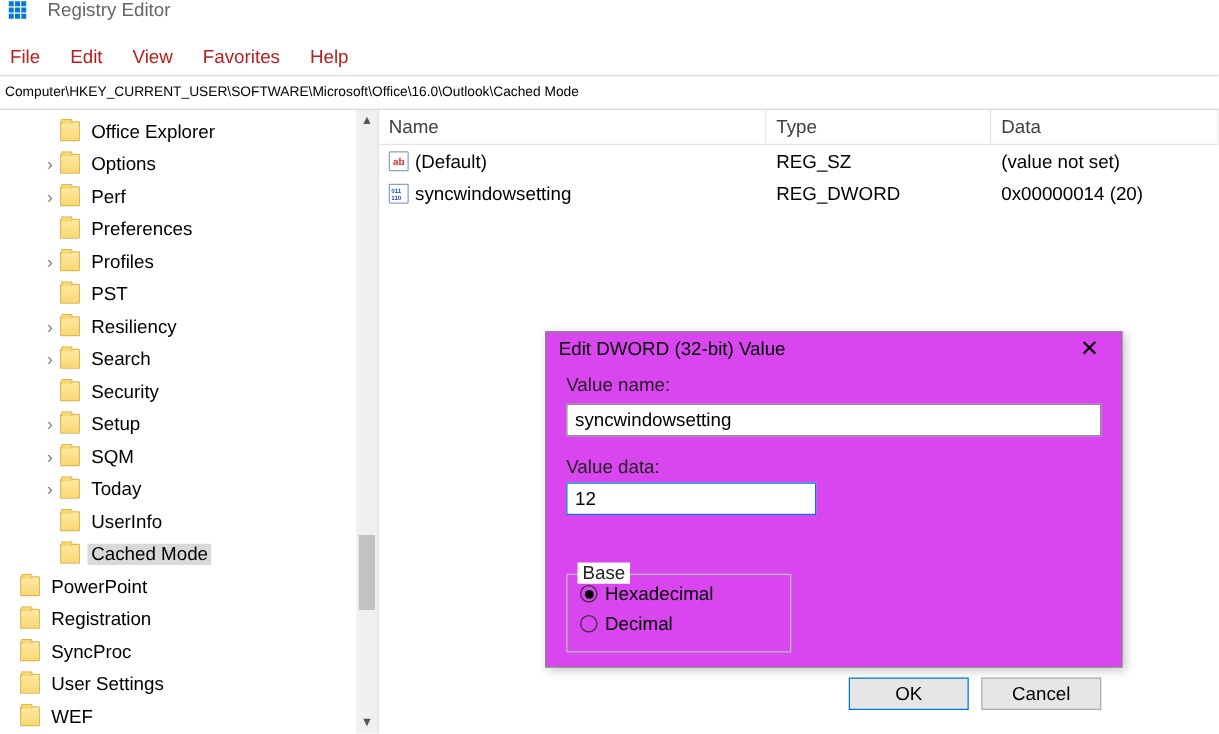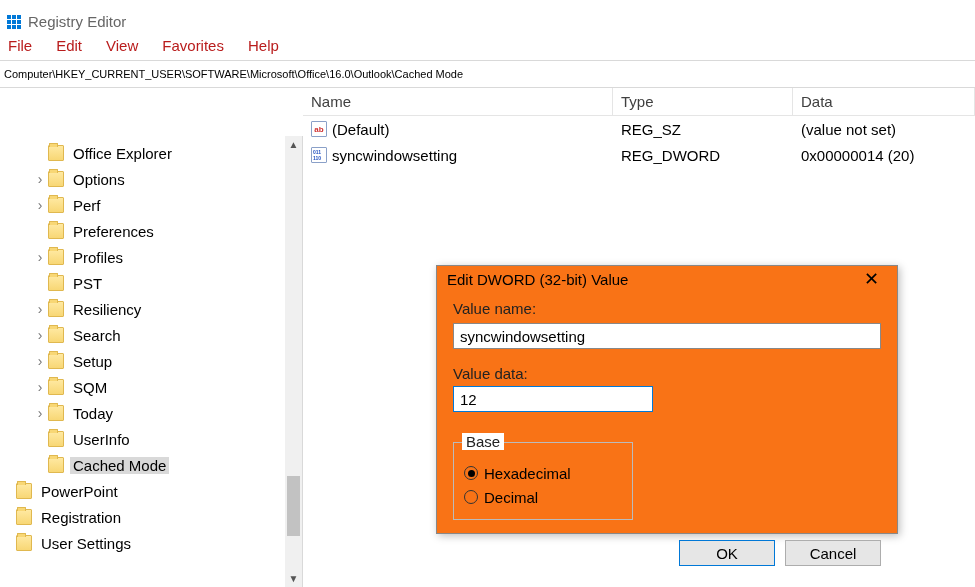--- a/index.html
+++ b/index.html
@@ -1,29 +1,29 @@
 <!DOCTYPE html>
 <html><head>
 <meta charset="utf-8">
 <style>
   * { box-sizing: border-box; }
   html, body { margin:0; padding:0; font-family: "Segoe UI", Tahoma, sans-serif; font-size:15px; color:#000; background:#fff; }
   .window { width:975px; height:587px; position:relative; overflow:hidden; background:#fff; }
   
-  .titlebar { height:30px; display:flex; align-items:flex-end; padding:0 6px; gap:6px; }
+  .titlebar { height:30px; display:flex; align-items:flex-start; padding:0 6px; gap:16px; }
   .app-icon { width:16px; height:16px; display:inline-block; }
   .app-title { color:#666; font-size:15px; }
   
   .menubar { height:30px; display:flex; align-items:center; gap:24px; padding:0 8px; color:#b91c1c; }
   .menubar span { cursor:default; }
   
   .addressbar { height:28px; border-top:1px solid #d9d9d9; border-bottom:1px solid #d9d9d9; display:flex; align-items:center; padding:0 4px; font-size:11px; }
   
   .main { display:flex; height:calc(587px - 30px - 30px - 28px); }
-  .tree-pane { width:303px; border-right:1px solid #d9d9d9; position:relative; overflow:hidden;margin-top:48px; }
+  .tree-pane { width:303px; border-right:1px solid #d9d9d9; position:relative; overflow:hidden; }
   .tree-scroll { position:absolute; right:0; top:0; width:17px; height:100%; background:#f0f0f0; display:flex; flex-direction:column; justify-content:space-between; align-items:center; }
   .tree-scroll .arrow { width:100%; height:17px; display:flex; align-items:center; justify-content:center; color:#555; font-size:10px; }
   .tree-scroll .thumb { position:absolute; left:2px; right:2px; top:340px; height:60px; background:#c2c2c2; border-radius:0; }
   .tree { padding:4px 0; }
   .tree-item { display:flex; align-items:center; height:26px; white-space:nowrap; }
   .tw { width:16px; height:16px; display:inline-flex; align-items:center; justify-content:center; color:#777; font-size:14px; flex:none; }
   .folder-icon { width:16px; height:16px; flex:none; margin-right:6px; background:linear-gradient(#FFE9A2,#F8D775); border:1px solid #E0B84F; border-radius:1px; position:relative; }
   .folder-icon:before { content:""; position:absolute; top:-3px; left:0; width:7px; height:3px; background:#F8D775; border:1px solid #E0B84F; border-bottom:none; border-radius:1px 1px 0 0; }
   .tree-label { padding:0 3px; }
   .tree-label.selected { background:#d9d9d9; }
@@ -35,30 +35,30 @@
   .col-type { width:180px; }
   .col-data { flex:1; }
   .list-row { height:26px; display:flex; align-items:center; }
   .list-row .cell-name { width:310px; display:flex; align-items:center; padding-left:8px; gap:5px; }
   .list-row .cell-type { width:180px; padding-left:8px; }
   .list-row .cell-data { flex:1; padding-left:8px; }
   .val-icon { width:16px; height:16px; flex:none; border:1px solid #8aa0c8; background:#fff; display:flex; align-items:center; justify-content:center; font-size:8px; font-weight:bold; border-radius:1px; }
   .val-icon.sz { color:#d03030; }
   .val-icon.dw { color:#2050c0; }
   
-  .dialog { position:absolute; left:436px; top:265px; width:462px; height:269px; background:#f97316; border:1px solid #888; box-shadow:2px 2px 8px rgba(0,0,0,0.25); display:flex; flex-direction:column; }
+  .dialog { position:absolute; left:436px; top:265px; width:462px; height:269px; background:#d946ef; border:1px solid #888; box-shadow:2px 2px 8px rgba(0,0,0,0.25); display:flex; flex-direction:column; }
   .dlg-title { height:32px; display:flex; align-items:center; padding:0 10px; font-size:15px; }
   .dlg-close { margin-left:auto; font-size:18px; line-height:1; padding:4px 8px; cursor:default; }
   .dlg-body { flex:1; padding:8px 16px 12px; display:flex; flex-direction:column; gap:6px; position:relative; }
   .fld-label { color:#222; }
   .txt-input { width:100%; height:26px; border:1px solid #888; padding:2px 6px; font:inherit; background:#fff; }
   .row-vb { display:flex; gap:30px; margin-top:10px;flex-direction:column; }
   .vd-col { flex:1; display:flex; flex-direction:column; gap:4px; }
   .vd-input { width:200px; height:26px; border:1.5px solid #0078d7; padding:2px 6px; font:inherit; background:#fff; outline:none; }
-  .base-group { width:180px; border:1px solid #bbb; padding:18px 10px 10px; position:relative; margin-top:0; }
+  .base-group { width:180px; border:1px solid #bbb; padding:3px 10px 10px; position:relative; margin-top:17px; }
   .base-group legend { position:absolute; top:-10px; left:8px; background:#fff; padding:0 4px; color:#222; }
   .radio-row { display:flex; align-items:center; gap:6px; height:24px; }
   .radio { width:14px; height:14px; border:1px solid #333; border-radius:50%; display:inline-flex; align-items:center; justify-content:center; flex:none; }
   .radio.checked:after { content:""; width:7px; height:7px; background:#000; border-radius:50%; }
   .dlg-buttons { display:flex; justify-content:flex-end; gap:10px; margin-top:14px; }
   button.dlg-btn { width:96px; height:26px; font:inherit; background:#e6e6e6; border:1px solid #adadad; cursor:default; }
   button.dlg-btn.primary { border:1.5px solid #0078d7; background:#e6e6e6; }
 </style>
 </head>
 <body>
@@ -150,20 +150,27 @@
           <div class="tree-item">
             <span class="tw"></span>
             <span class="tw"></span>
             <span class="tw">›</span>
             <span class="folder-icon"></span>
             <span class="tree-label">Search</span>
           </div>
           <div class="tree-item">
             <span class="tw"></span>
             <span class="tw"></span>
+            <span class="tw"></span>
+            <span class="folder-icon"></span>
+            <span class="tree-label">Security</span>
+          </div>
+          <div class="tree-item">
+            <span class="tw"></span>
+            <span class="tw"></span>
             <span class="tw">›</span>
             <span class="folder-icon"></span>
             <span class="tree-label">Setup</span>
           </div>
           <div class="tree-item">
             <span class="tw"></span>
             <span class="tw"></span>
             <span class="tw">›</span>
             <span class="folder-icon"></span>
             <span class="tree-label">SQM</span>
@@ -195,21 +202,31 @@
             <span class="tree-label">PowerPoint</span>
           </div>
           <div class="tree-item">
             <span class="tw"></span>
             <span class="folder-icon"></span>
             <span class="tree-label">Registration</span>
           </div>
           <div class="tree-item">
             <span class="tw"></span>
             <span class="folder-icon"></span>
+            <span class="tree-label">SyncProc</span>
+          </div>
+          <div class="tree-item">
+            <span class="tw"></span>
+            <span class="folder-icon"></span>
             <span class="tree-label">User Settings</span>
+          </div>
+          <div class="tree-item">
+            <span class="tw"></span>
+            <span class="folder-icon"></span>
+            <span class="tree-label">WEF</span>
           </div>
         </div>
       <div class="tree-scroll">
         <div class="arrow">▲</div>
         <div class="thumb"></div>
         <div class="arrow">▼</div>
       </div>
     </div>
 
     <div class="list-pane">

